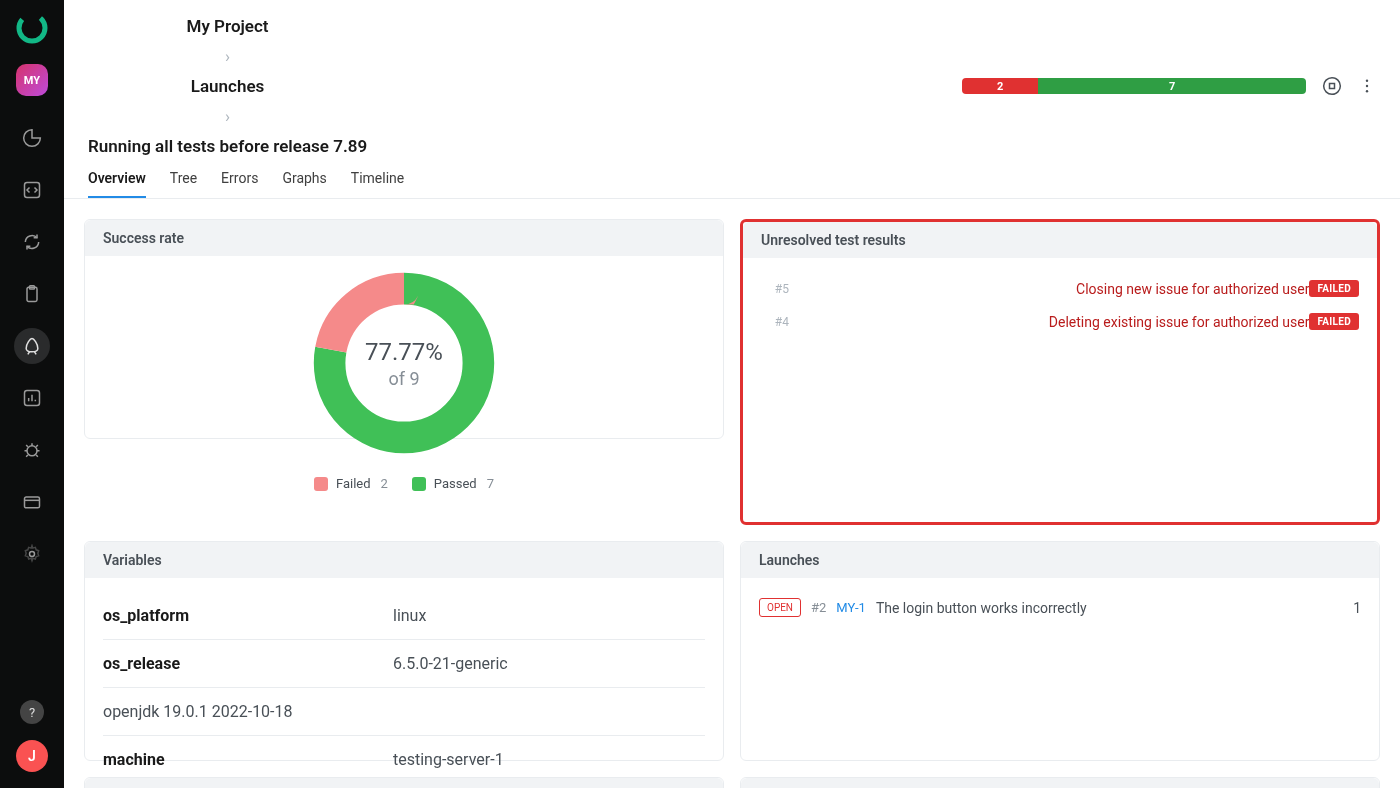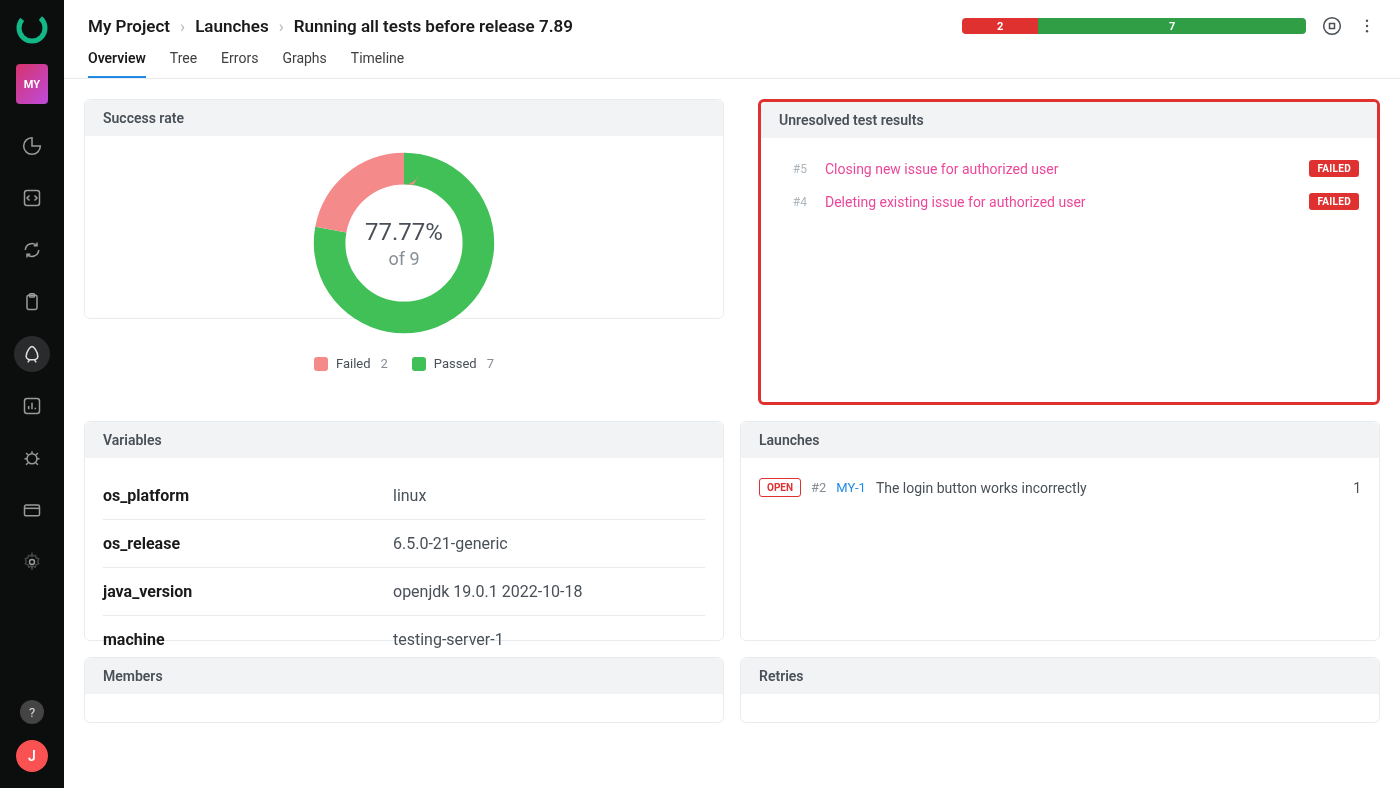--- a/index.html
+++ b/index.html
@@ -19,23 +19,23 @@
   flex-direction: column;
   align-items: center;
   padding: 12px 0;
   flex-shrink: 0;
 }
 .sidebar-logo {
   width: 32px; height: 32px;
   margin-bottom: 20px;
 }
 .sidebar-project {
-  width: 32px; height: 40px;
+  width: 32px; height: 32px;
   background: linear-gradient(135deg, #d6336c, #be4bdb);
-  border-radius: 4px;
+  border-radius: 10px;
   color: #fff;
   font-size: 11px;
   font-weight: 700;
   display: flex;
   align-items: center;
   justify-content: center;
   margin-bottom: 24px;
 }
 .sidebar-nav { display: flex; flex-direction: column; gap: 16px; flex: 1; }
 .sidebar-icon {
@@ -65,21 +65,21 @@
   font-size: 14px;
   font-weight: 600;
   display:flex; align-items:center; justify-content:center;
 }
 .main { flex: 1; overflow-y: auto; overflow-x: hidden; }
 .header {
   display: flex;
   align-items: center;
   padding: 16px 24px 0 24px;
 }
-.breadcrumb { display: flex; align-items: center; gap: 10px; font-size: 17px; font-weight: 600; color: #1a1a1a; }
+.breadcrumb { display: flex; align-items: center; gap: 10px; font-size: 17px; font-weight: 600; color: #1a1a1a; flex-direction: column; }
 .breadcrumb-sep { color: #adb5bd; font-weight: 400; }
 .header-right { margin-left: auto; display: flex; align-items: center; gap: 16px; }
 .progress-bar { display: flex; width: 344px; height: 16px; border-radius: 4px; overflow: hidden; font-size: 11px; font-weight: 700; color: #fff; }
 .progress-fail { background: #e03131; display:flex; align-items:center; justify-content:center; }
 .progress-pass { background: #2f9e44; display:flex; align-items:center; justify-content:center; }
 .header-icon { color: #495057; cursor: pointer; display:flex; align-items:center; }
 .tabs { display: flex; gap: 24px; padding: 14px 24px 0 24px; border-bottom: 1px solid #e9ecef; }
 .tab { padding-bottom: 10px; font-size: 14px; color: #404040; cursor: pointer; border-bottom: 2px solid transparent; }
 .tab.active { color: #1a1a1a; font-weight: 600; border-bottom-color: #228be6; }
 .content { padding: 20px; display: grid; grid-template-columns: 1fr 1fr; gap: 16px; }
@@ -92,40 +92,40 @@
 }
 .panel-header {
   background: #f1f3f5;
   padding: 10px 18px;
   font-size: 14px;
   font-weight: 600;
   color: #495057;
   border-radius: 6px 6px 0 0;
 }
 .panel-body { padding: 14px 18px; flex: 1; }
-.panel.highlighted { border: 3px solid #e03131; margin-left: 18px; }
+.panel.highlighted { border: 3px solid #e03131; }
 .donut-wrap { display:flex; flex-direction:column; align-items:center; padding: 14px 0 10px; }
 .donut { position: relative; width: 186px; height: 186px; }
 .donut svg { width: 186px; height: 186px; transform: rotate(-90deg); }
 .donut-center { position: absolute; inset: 0; display:flex; flex-direction:column; align-items:center; justify-content:center; }
 .donut-pct { font-size: 24px; font-weight: 400; color: #495057; }
 .donut-sub { font-size: 18px; color: #868e96; margin-top: 2px; }
 .legend { display: flex; gap: 24px; margin-top: 20px; font-size: 13px; color: #495057; }
 .legend-item { display: flex; align-items: center; gap: 8px; }
 .legend-swatch { width: 14px; height: 14px; border-radius: 3px; }
 .legend-count { color: #868e96; margin-left: 2px; }
 .result-row { display: flex; align-items: center; padding: 8px 0; font-size: 14px; }
 .result-num { color: #adb5bd; font-size: 12px; width: 28px; text-align: right; margin-right: 18px; }
-.result-title { flex: 1; color: #ec4899; }
+.result-title { flex: 1; color: #b91c1c; text-align: right; }
 .badge-failed { background: #e03131; color:#fff; font-size: 10px; font-weight:700; padding: 3px 8px; border-radius: 3px; letter-spacing: .3px; }
 .var-row { display: flex; padding: 14px 0; border-bottom: 1px solid #e9ecef; font-size: 16px; }
 .var-key { width: 290px; font-weight: 700; color: #1a1a1a; }
 .var-val { color: #495057; }
 .defect-row { display: flex; align-items: center; gap: 10px; padding: 6px 0; font-size: 14px; }
-.badge-open { border: 1px solid #e03131; color: #e03131; font-size: 10px; font-weight: 700; padding: 3px 7px; border-radius: 3px; }
+.badge-open { border: 1px solid #e03131; color: #e03131; font-size: 10px; font-weight: 400; padding: 3px 7px; border-radius: 3px; }
 .defect-id { color: #868e96; font-size: 13px; }
 .defect-key { color: #228be6; font-size: 13px; }
 .defect-title { flex:1; color: #495057; }
 .defect-count { color: #495057; }
 .panel.h300 { height: 220px; }
 .panel.h306 { height: 306px; }
 </style>
 </head>
 <body>
 
@@ -287,21 +287,20 @@
         <div class="panel-body">
           <div class="var-row">
             <div class="var-key">os_platform</div>
             <div class="var-val">linux</div>
           </div>
           <div class="var-row">
             <div class="var-key">os_release</div>
             <div class="var-val">6.5.0-21-generic</div>
           </div>
           <div class="var-row">
-            <div class="var-key">java_version</div>
             <div class="var-val">openjdk 19.0.1 2022-10-18</div>
           </div>
           <div class="var-row">
             <div class="var-key">machine</div>
             <div class="var-val">testing-server-1</div>
           </div>
         </div>
       </div>
 
       <div class="panel h300">

